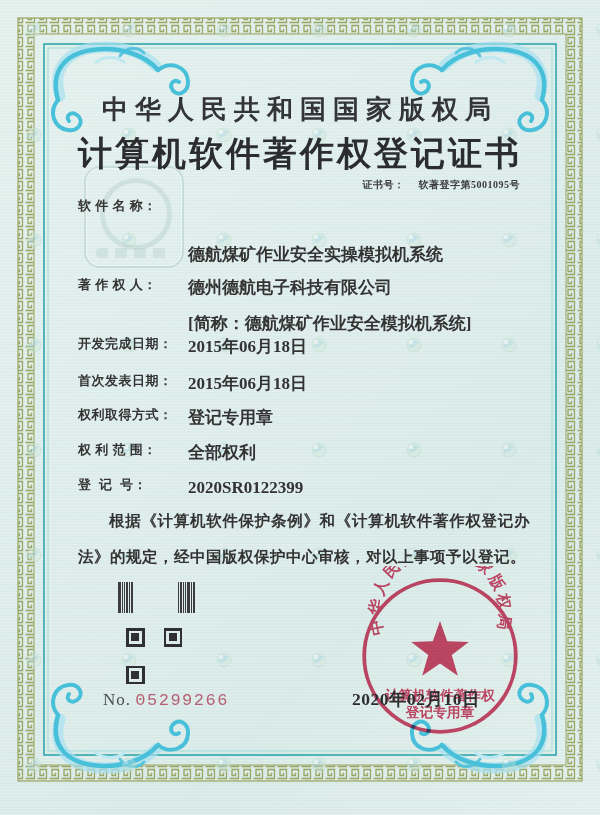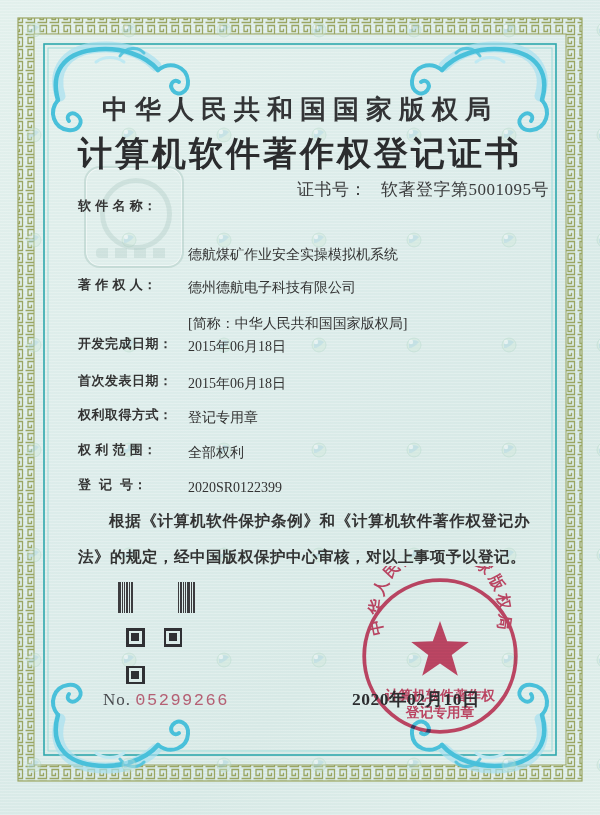--- a/index.html
+++ b/index.html
@@ -20,31 +20,31 @@
   .content{position:absolute;left:0;top:0;width:600px;height:815px;color:#2e2f30;}
   .authority{
     position:absolute;left:0;top:92px;width:600px;text-align:center;
     font-size:26px;font-weight:bold;letter-spacing:7px;color:#333436;
   }
   .cert-title{
     position:absolute;left:0;top:131px;width:600px;text-align:center;
     font-size:34px;font-weight:bold;letter-spacing:3px;color:#2b2c2e;
   }
   .certno{
-    position:absolute;right:51px;top:178px;font-size:17px;font-weight:normal;color:#3a3b3c;
+    position:absolute;right:80px;top:178px;font-size:10px;font-weight:bold;color:#3a3b3c;
     letter-spacing:.5px;
   }
   .certno .gap{display:inline-block;width:14px;}
   .frow{position:absolute;left:0;width:600px;}
   .flabel{
     position:absolute;left:78px;top:0;font-size:13px;font-weight:bold;color:#333;
     white-space:pre;letter-spacing:.5px;
   }
   .fvalue{
-    position:absolute;left:188px;top:0;font-size:14px;font-weight:normal;color:#333;
+    position:absolute;left:188px;top:0;font-size:17px;font-weight:bold;color:#333;
     line-height:23px;white-space:pre;
   }
   .statement{
     position:absolute;left:78px;top:503px;width:452px;
     font-size:15.5px;font-weight:bold;color:#333;line-height:36px;
     text-indent:2em;letter-spacing:.5px;text-align:justify;
   }
   
   .barcode{position:absolute;left:118px;top:582px;height:31px;display:flex;align-items:stretch;}
   .barcode .bar{background:#3c3c3f;margin-right:1px;}
@@ -125,21 +125,21 @@
     <div class="authority">中华人民共和国国家版权局</div>
     <div class="cert-title">计算机软件著作权登记证书</div>
     <div class="certno">
       <span>证书号：</span><span class="gap"></span><span>软著登字第5001095号</span>
     </div>
 
     <div class="frow" style="top:197px">
       <span class="flabel">软 件 名 称：</span>
       <div class="fvalue">
         <div>德航煤矿作业安全实操模拟机系统</div>
-        <div>[简称：中华人民共和国国家版权局]</div>
+        <div>[简称：德航煤矿作业安全模拟机系统]</div>
       </div>
     </div>
 
     <div class="frow" style="top:276px">
       <span class="flabel">著 作 权 人：</span>
       <div class="fvalue">德州德航电子科技有限公司</div>
     </div>
 
     <div class="frow" style="top:335px">
       <span class="flabel">开发完成日期：</span>

